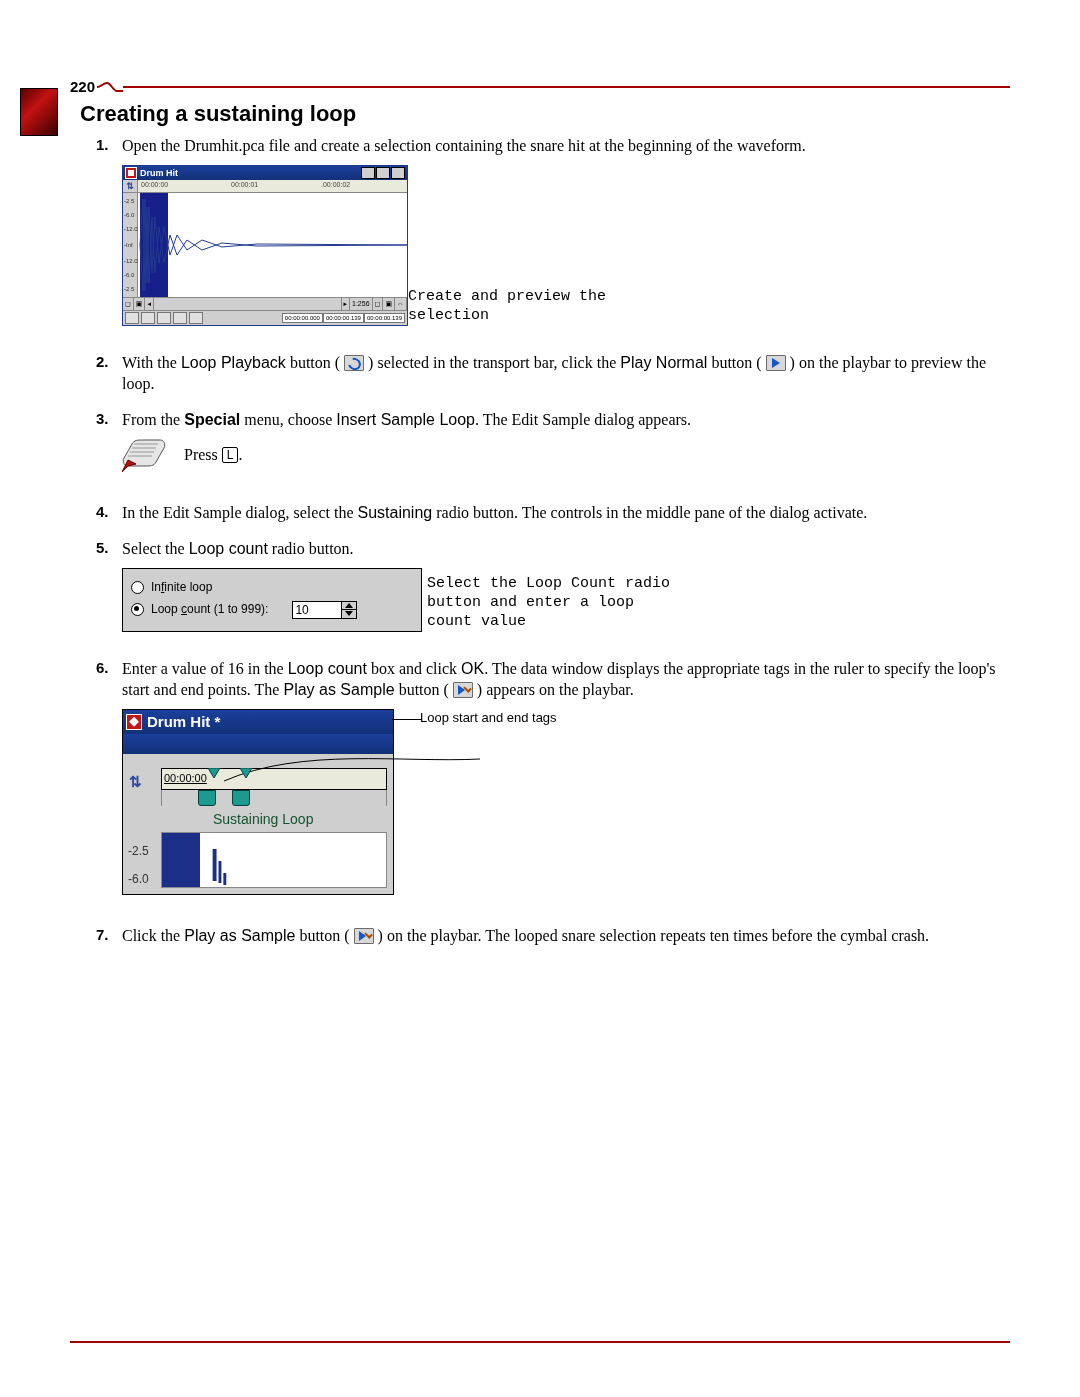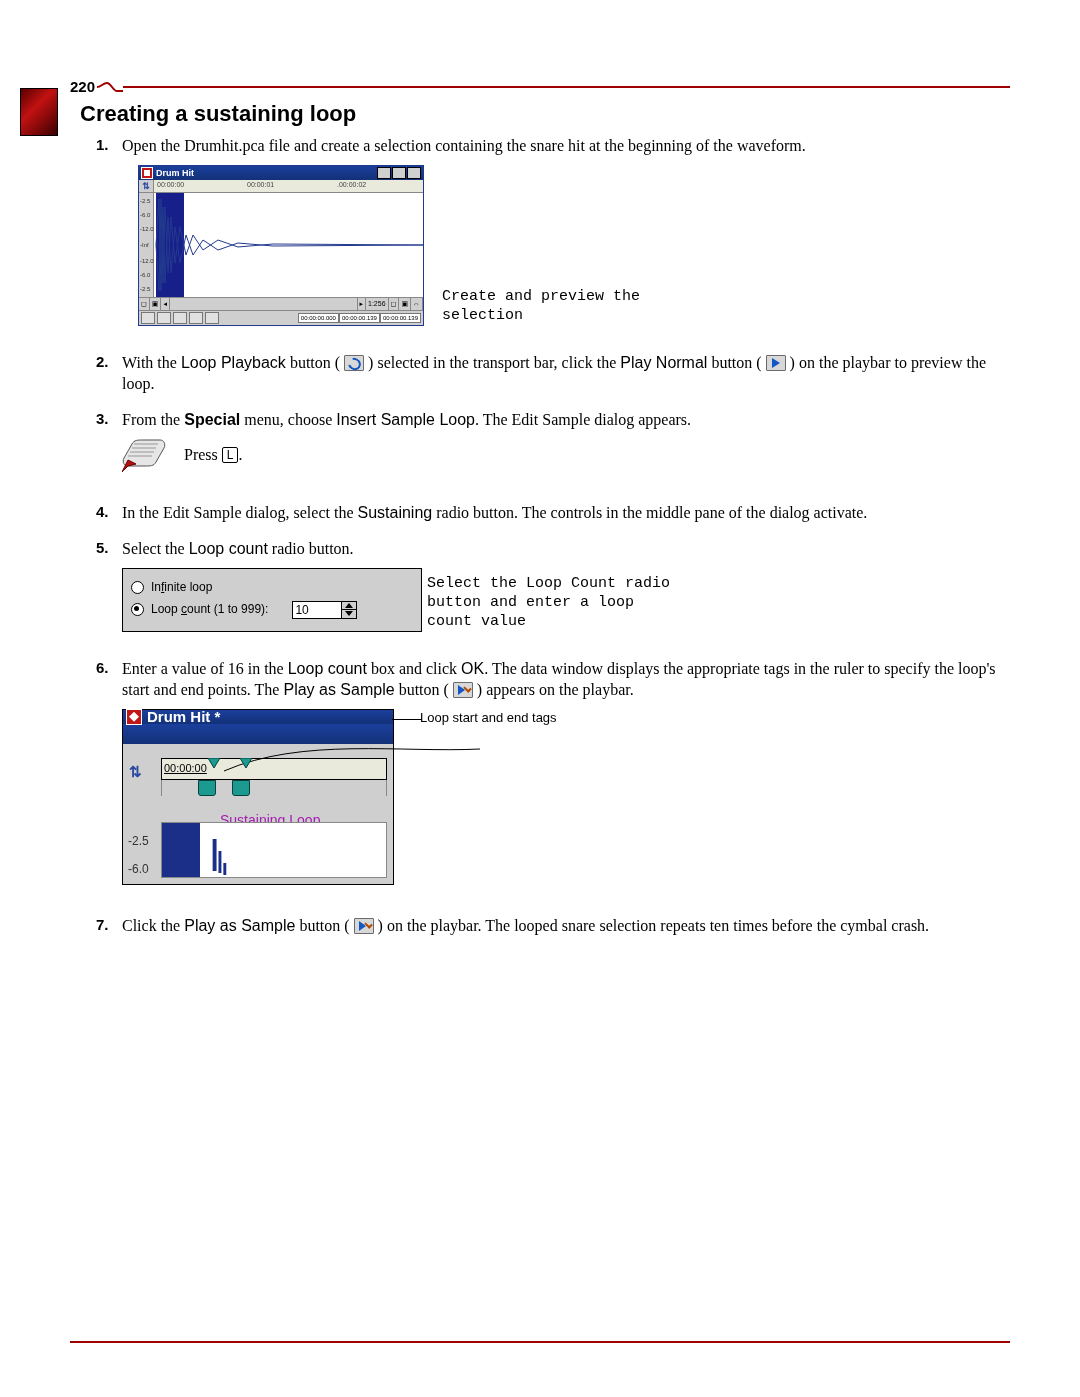--- a/index.html
+++ b/index.html
@@ -77,22 +77,21 @@
     font-size: 12px;
     line-height: 1;
     padding: 1px 4px;
     border-radius: 2px;
     vertical-align: 1px;
   }
   
   .fig1-wrap {
     display: flex;
     align-items: flex-end;
-    gap: 18px;
-    margin: 8px 0 12px 16px;
+    margin: 8px 0 12px 0;
   }
   .win1 {
     width: 284px;
     border: 1px solid #1e3a8e;
     font-family: Tahoma, Arial, sans-serif;
     font-size: 9px;
     color: #000;
   }
   .win1 .titlebar {
     display: flex;
@@ -315,21 +314,21 @@
   .win3 {
     width: 270px;
     border: 1px solid #000;
     background: #cfcfcf;
     font-family: Tahoma, Arial, sans-serif;
   }
   .win3 .titlebar {
     display: flex; align-items: center;
     background: linear-gradient(#1b3f9c, #123178);
     color: #fff;
-    height: 14px;
+    height: 24px;
     padding: 0 3px;
     font-weight: bold;
     font-size: 15px;
   }
   .win3 .titlebar .ico {
     width: 14px; height: 14px;
     background: #c01818;
     border: 1px solid #fff;
     margin-right: 5px;
     position: relative;
@@ -380,24 +379,23 @@
   .win3 .body .tagbox {
     width: 16px; height: 14px;
     background: #1c9a8f;
     border: 1px solid #03423d;
     border-radius: 0 0 3px 3px;
     position: absolute; top: 0;
   }
   .win3 .body .tagbox.start { left: 36px; }
   .win3 .body .tagbox.end { left: 70px; }
   .win3 .body .sustxt {
-    position: absolute; left: 90px; top: 67px;
-    color: #a21caf;
+    position: absolute; left: 90px; top: 56px;
+    color: #14532d;
     font-size: 14px;
-    margin-left: 7px;
   }
   .win3 .body .track {
     position: absolute; left: 38px; right: 6px; top: 78px; height: 54px;
     border: 1px solid #888;
     background: #fff;
   }
   .win3 .body .track .ylab {
     position: absolute; left: -34px; font-size: 12px; color: #333;
   }
   .win3 .body .track svg { position: absolute; inset: 0; width: 100%; height: 100%; }

